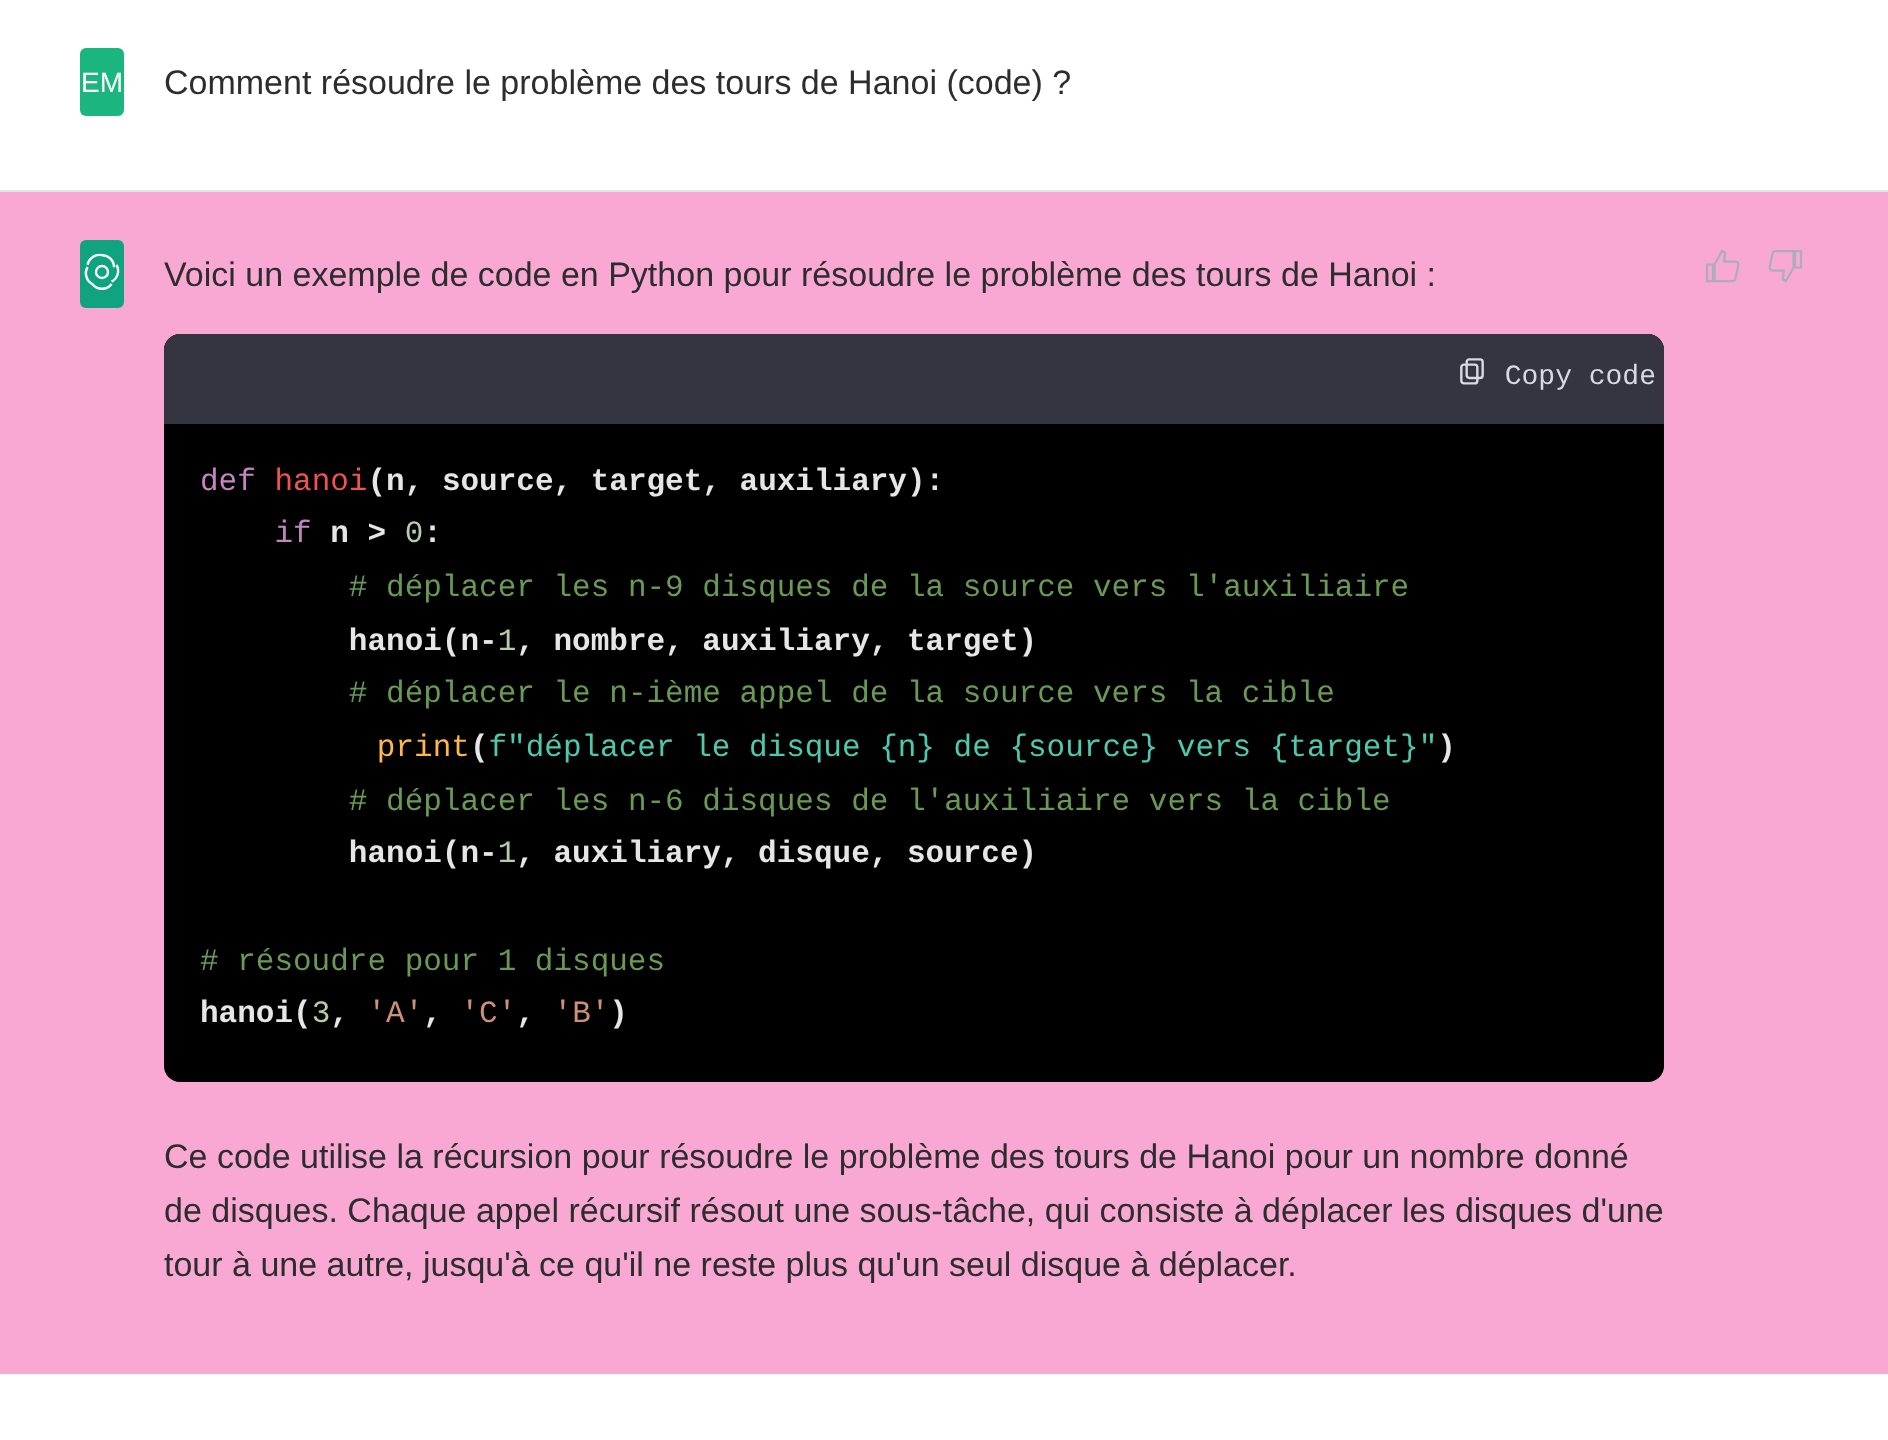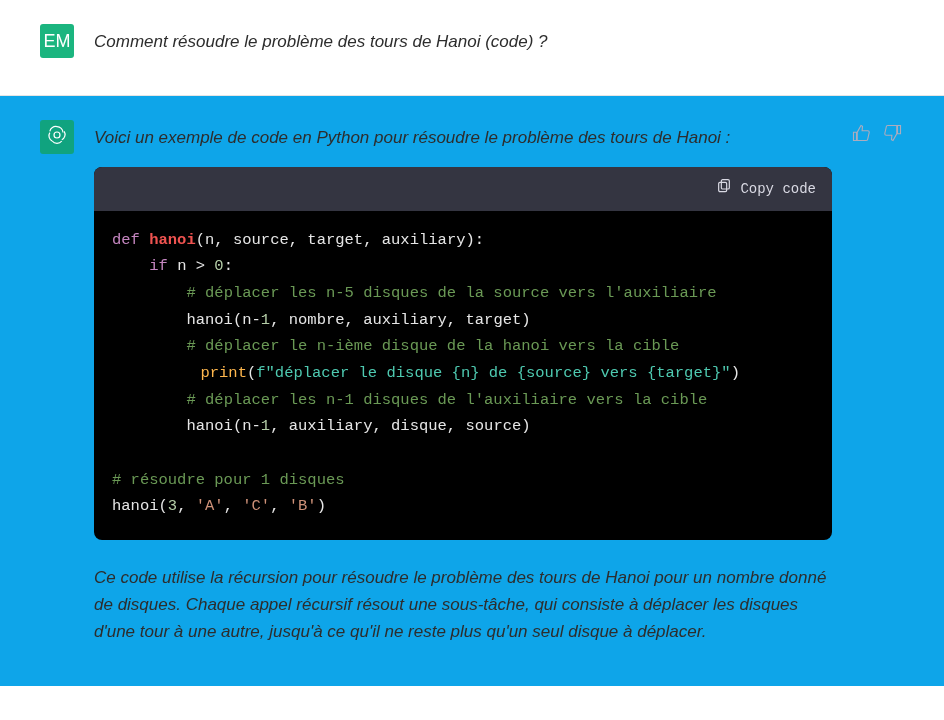--- a/index.html
+++ b/index.html
@@ -14,32 +14,32 @@
   .message-row {
     display: flex;
     padding: 24px 40px 24px 40px;
     gap: 20px;
     border-bottom: 1px solid #e5e5e5;
   }
   .message-row.user {
     background: #ffffff;
   }
   .message-row.assistant {
-    background: #0ea5e9;
+    background: #f9a8d4;
     border-bottom: none;
   }
   .avatar {
-    width: 34px;
+    width: 22px;
     height: 34px;
     border-radius: 3px;
     flex-shrink: 0;
     display: flex;
     align-items: center;
     justify-content: center;
-    font-size: 18px;
+    font-size: 14px;
     font-weight: 500;
     color: #fff;
   }
   .avatar.user-avatar {
     background: #1bb57f;
   }
   .avatar.assistant-avatar {
     background: #10a37f;
   }
   .avatar.assistant-avatar svg {
@@ -49,21 +49,20 @@
   .content {
     flex: 1;
     min-width: 0;
     padding-top: 4px;
     font-size: 17px;
     line-height: 1.6;
     color: #2d2d2d;
   }
   .content p {
     margin-bottom: 16px;
-    font-style: italic;
   }
   .feedback {
     display: flex;
     gap: 12px;
     color: #acacbe;
     padding-top: 4px;
   }
   .feedback-btn {
     cursor: pointer;
     width: 20px;
@@ -78,21 +77,21 @@
   }
   .code-block {
     background: #000000;
     border-radius: 8px;
     overflow: hidden;
     margin: 12px 0 24px 0;
     font-family: "SFMono-Regular", Consolas, "Liberation Mono", Menlo, monospace;
   }
   .code-header {
     background: #343541;
-    padding: 10px 16px;
+    padding: 10px 4px;
     display: flex;
     justify-content: flex-end;
     align-items: center;
     color: #d9d9e3;
     font-size: 14px;
   }
   .copy-btn {
     display: flex;
     align-items: center;
     gap: 8px;
@@ -108,27 +107,27 @@
   }
   .code-body {
     padding: 16px 18px 20px 18px;
     font-size: 15.5px;
     line-height: 1.72;
     color: #e6e6e6;
     white-space: pre;
     overflow-x: auto;
   }
   .tok-kw   { color: #c586c0; }  
-  .tok-fn   { color: #ef5350; font-weight: bold; }  
+  .tok-fn   { color: #ef5350; }  
   .tok-num  { color: #b5cea8; }  
   .tok-cmt  { color: #6a9955; }  
   .tok-call { color: #ffb74d; margin-left: 14px; }  
   .tok-fstr { color: #4ec9b0; }  
   .tok-str  { color: #ce9178; }  
-  .tok-plain{ color: #e6e6e6; }
+  .tok-plain{ color: #e6e6e6; font-weight: bold; }
 </style>
 </head>
 <body>
 
 <div class="message-row user">
   <div class="avatar user-avatar">
     <span>EM</span>
   </div>
   <div class="content">
     <p>Comment résoudre le problème des tours de Hanoi (code) ?</p>
@@ -161,25 +160,25 @@
             <svg viewBox="0 0 24 24">
               <rect x="8" y="4" width="12" height="14" rx="2"></rect>
               <rect x="4" y="8" width="12" height="14" rx="2"></rect>
             </svg>
           </span>
           <span>Copy code</span>
         </div>
       </div>
       <div class="code-body" id="code-body"><span class="tok-kw">def </span><span class="tok-fn">hanoi</span><span class="tok-plain">(n, source, target, auxiliary):</span>
 <span class="tok-plain">    </span><span class="tok-kw">if</span><span class="tok-plain"> n &gt; </span><span class="tok-num">0</span><span class="tok-plain">:</span>
-<span class="tok-plain">        </span><span class="tok-cmt"># déplacer les n-5 disques de la source vers l'auxiliaire</span>
+<span class="tok-plain">        </span><span class="tok-cmt"># déplacer les n-9 disques de la source vers l'auxiliaire</span>
 <span class="tok-plain">        hanoi(n-</span><span class="tok-num">1</span><span class="tok-plain">, nombre, auxiliary, target)</span>
-<span class="tok-plain">        </span><span class="tok-cmt"># déplacer le n-ième disque de la hanoi vers la cible</span>
+<span class="tok-plain">        </span><span class="tok-cmt"># déplacer le n-ième appel de la source vers la cible</span>
 <span class="tok-plain">        </span><span class="tok-call">print</span><span class="tok-plain">(</span><span class="tok-fstr">f"déplacer le disque {n} de {source} vers {target}"</span><span class="tok-plain">)</span>
-<span class="tok-plain">        </span><span class="tok-cmt"># déplacer les n-1 disques de l'auxiliaire vers la cible</span>
+<span class="tok-plain">        </span><span class="tok-cmt"># déplacer les n-6 disques de l'auxiliaire vers la cible</span>
 <span class="tok-plain">        hanoi(n-</span><span class="tok-num">1</span><span class="tok-plain">, auxiliary, disque, source)</span>
 <span class="tok-plain"></span>
 <span class="tok-cmt"># résoudre pour 1 disques</span>
 <span class="tok-plain">hanoi(</span><span class="tok-num">3</span><span class="tok-plain">, </span><span class="tok-str">'A'</span><span class="tok-plain">, </span><span class="tok-str">'C'</span><span class="tok-plain">, </span><span class="tok-str">'B'</span><span class="tok-plain">)</span></div>
     </div>
 
     <p>Ce code utilise la récursion pour résoudre le problème des tours de Hanoi pour un nombre donné de disques. Chaque appel récursif résout une sous-tâche, qui consiste à déplacer les disques d'une tour à une autre, jusqu'à ce qu'il ne reste plus qu'un seul disque à déplacer.</p>
   </div>
 
   <div class="feedback">

